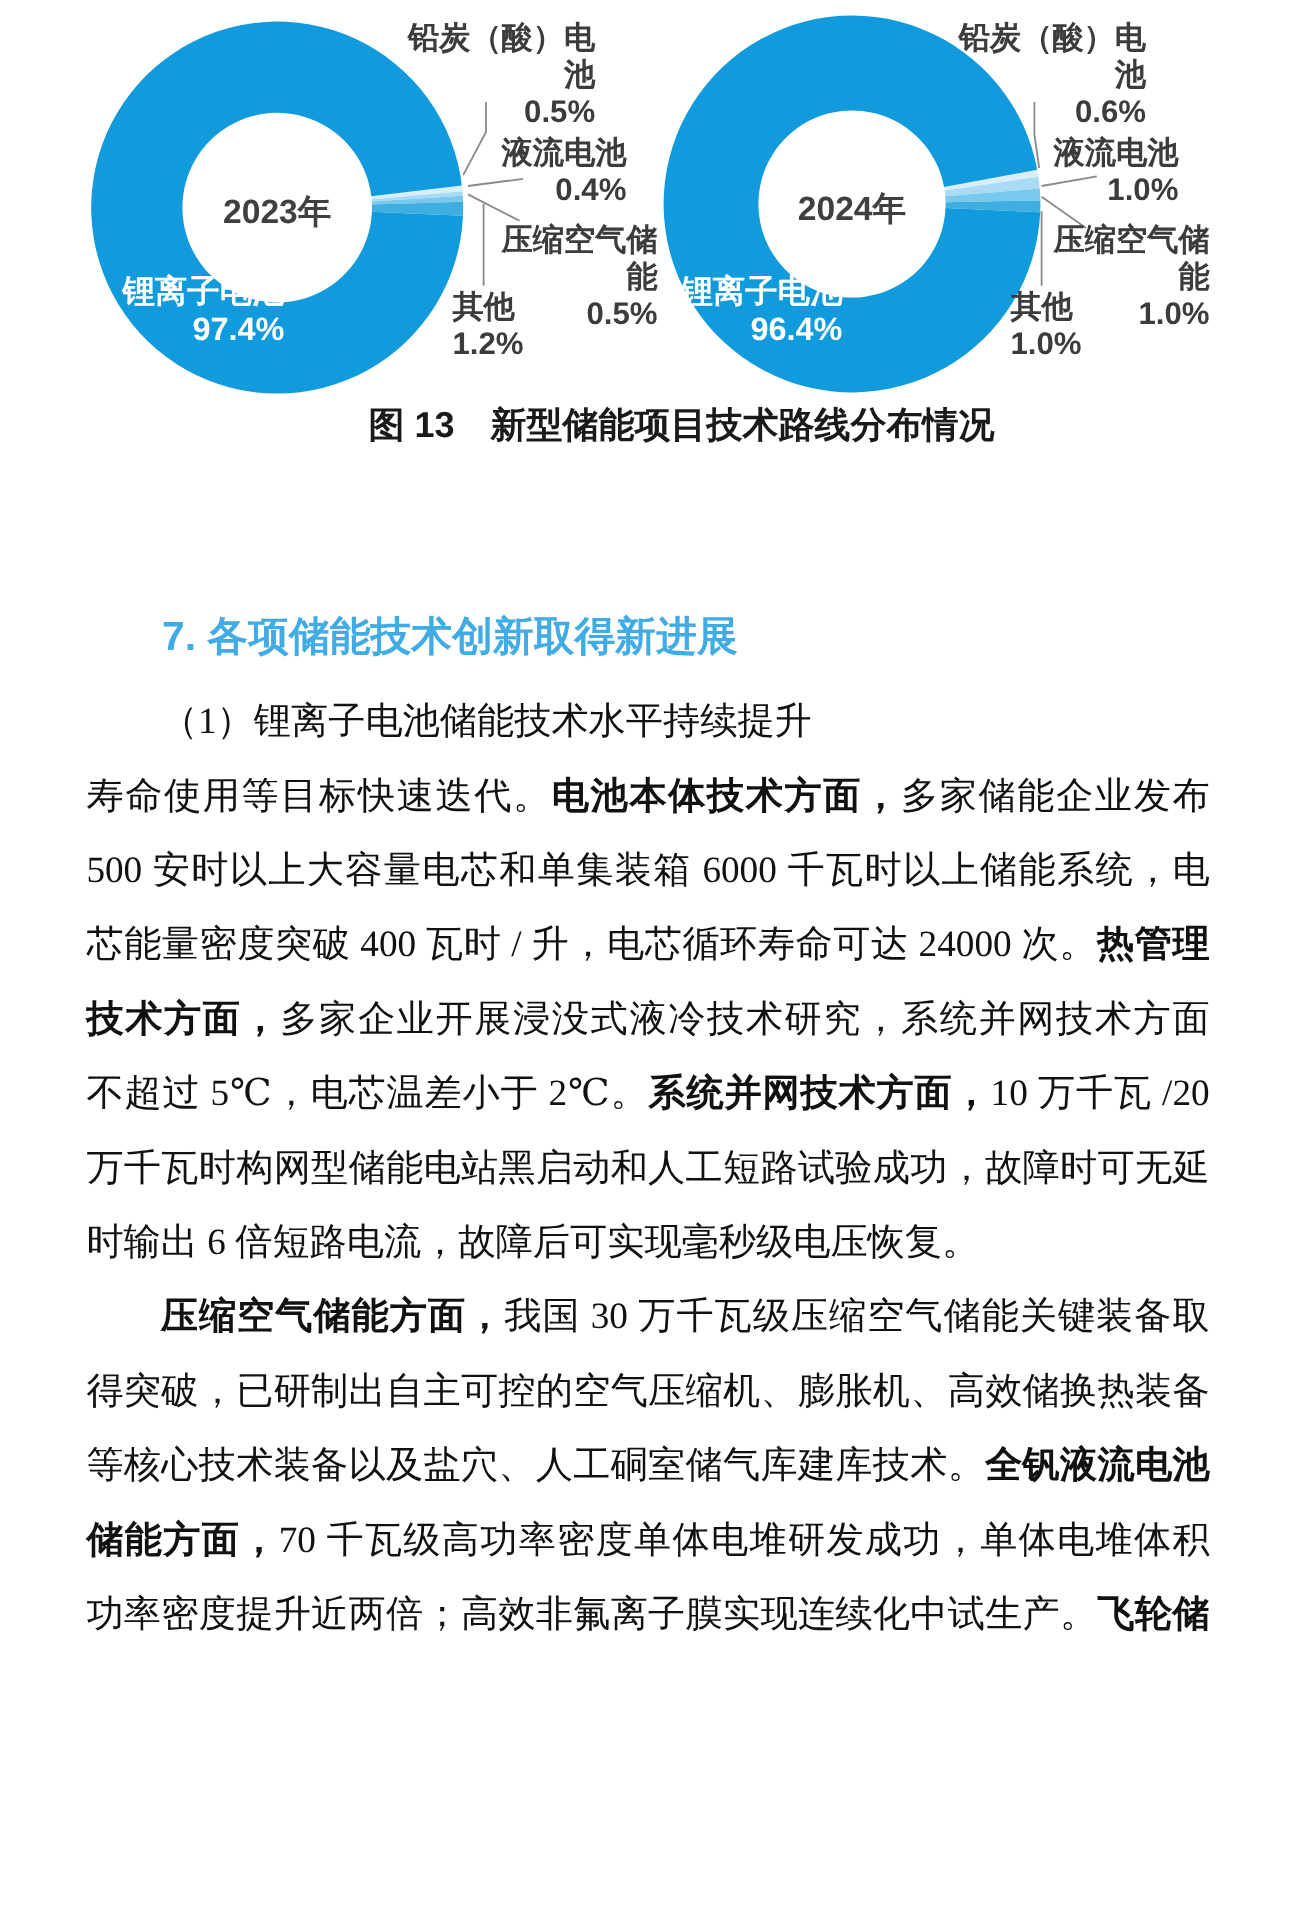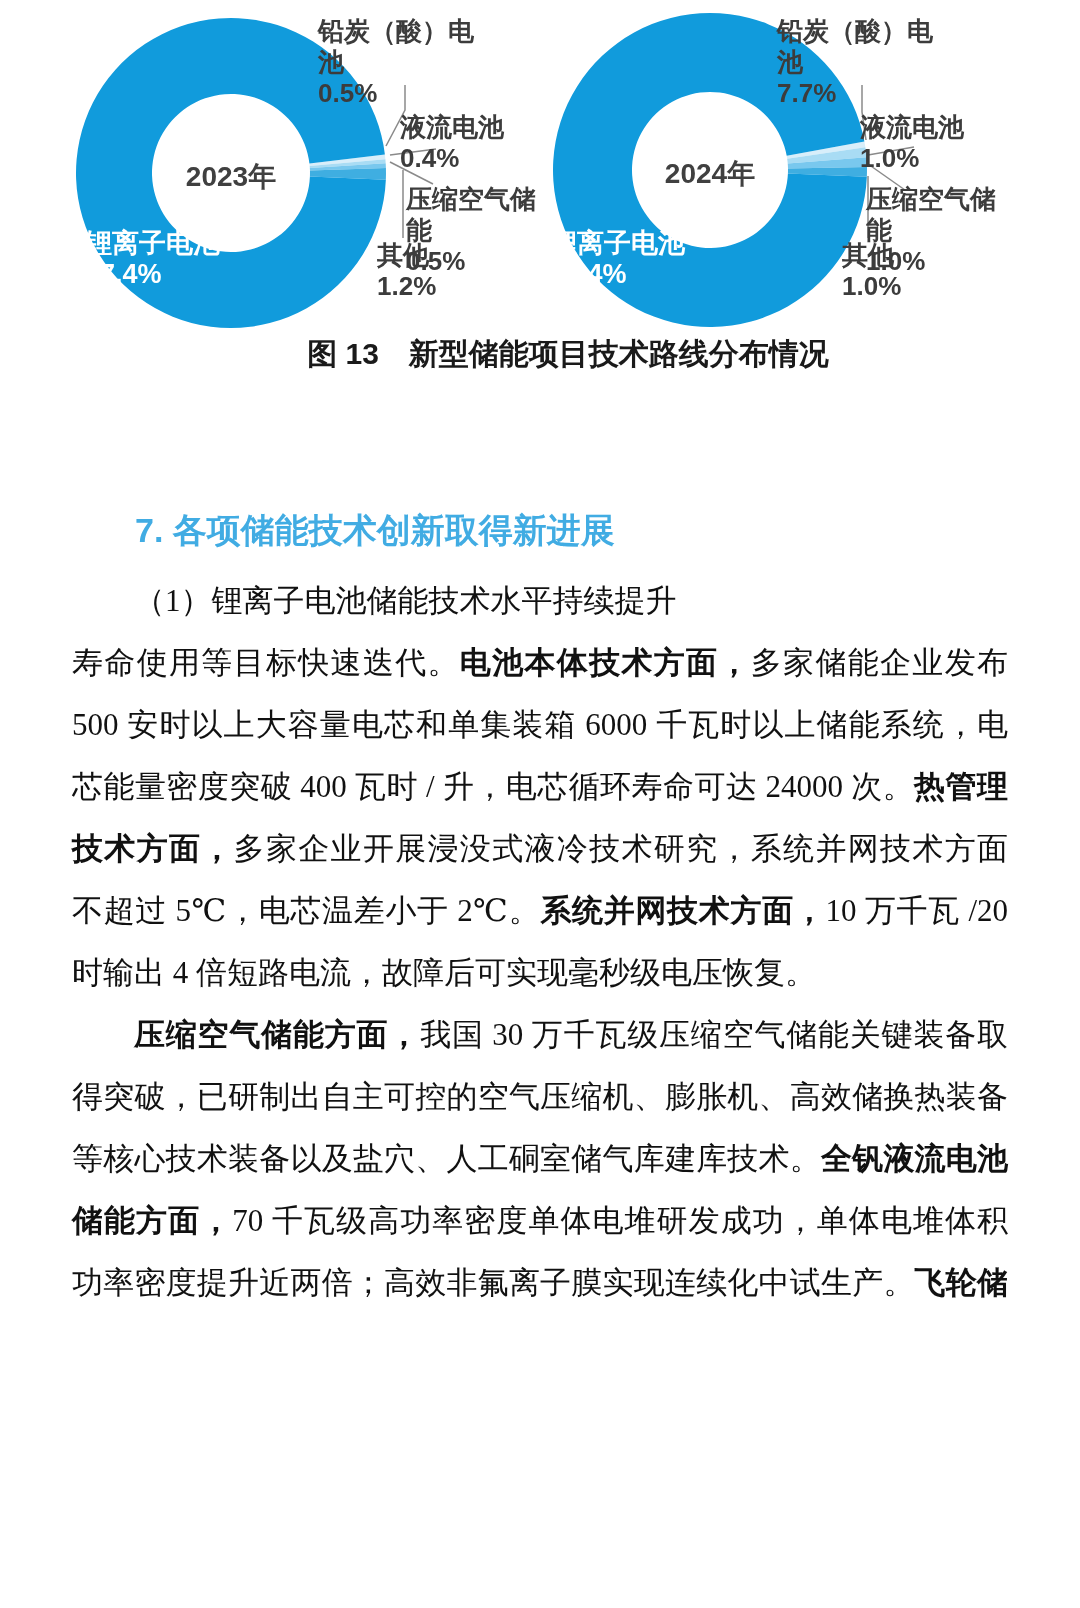--- a/index.html
+++ b/index.html
@@ -3,21 +3,21 @@
 <meta charset="utf-8">
 <style>
   html,body{margin:0;padding:0;}
   body{
     width:1080px;height:1608px;background:#ffffff;overflow:hidden;
     font-family:"Liberation Sans","DejaVu Sans",sans-serif;color:#1a1a1a;
   }
   
   .figure{position:relative;width:1080px;height:470px;}
   .donut-svg{position:absolute;left:0;top:0;}
-  .clabel{position:absolute;text-align:left;color:#3c3c3c;font-size:26px;line-height:31px;font-weight:600;}
+  .clabel{position:absolute;text-align:right;color:#3c3c3c;font-size:26px;line-height:31px;font-weight:600;}
   .clabel.white{color:#ffffff;font-weight:700;font-size:27px;}
   .year-label{position:absolute;text-align:center;color:#404040;font-size:28px;font-weight:600;}
   
   .l1-lead {left:318px;top:16px;width:178px;}
   .l1-flow {left:400px;top:112px;width:122px;}
   .l1-caes {left:406px;top:184px;width:142px;}
   .l1-other{left:377px;top:240px;width:92px;text-align:left;}
   .l1-li   {left:85px; top:228px;width:152px;}
   .l1-year {left:159px;top:158px;width:144px;}
   
@@ -94,21 +94,21 @@
     <div>1.2%</div>
   </div>
 
   <div class="year-label l2-year">2024年</div>
   <div class="clabel white l2-li">
     <div>锂离子电池</div>
     <div>96.4%</div>
   </div>
   <div class="clabel l2-lead">
     <div>铅炭（酸）电池</div>
-    <div>7.7%</div>
+    <div>0.6%</div>
   </div>
   <div class="clabel l2-flow">
     <div>液流电池</div>
     <div>1.0%</div>
   </div>
   <div class="clabel l2-caes">
     <div>压缩空气储能</div>
     <div>1.0%</div>
   </div>
   <div class="clabel l2-other">
@@ -121,19 +121,20 @@
 
 <div class="section-heading" style="color: rgb(65, 172, 227);">7. 各项储能技术创新取得新进展</div>
 
 <div class="article" id="article">
     <div class="blk subhead">（1）锂离子电池储能技术水平持续提升</div>
     <div class="blk line"><span>寿命使用等目标快速迭代。</span><b>电池本体技术方面，</b><span>多家储能企业发布</span></div>
     <div class="blk line"><span>500 安时以上大容量电芯和单集装箱 6000 千瓦时以上储能系统，电</span></div>
     <div class="blk line"><span>芯能量密度突破 400 瓦时 / 升，电芯循环寿命可达 24000 次。</span><b>热管理</b></div>
     <div class="blk line"><b>技术方面，</b><span>多家企业开展浸没式液冷技术研究，系统并网技术方面</span></div>
     <div class="blk line"><span>不超过 5℃，电芯温差小于 2℃。</span><b>系统并网技术方面，</b><span>10 万千瓦 /20</span></div>
-    <div class="blk line nojust"><span>时输出 4 倍短路电流，故障后可实现毫秒级电压恢复。</span></div>
+    <div class="blk line"><span>万千瓦时构网型储能电站黑启动和人工短路试验成功，故障时可无延</span></div>
+    <div class="blk line nojust"><span>时输出 6 倍短路电流，故障后可实现毫秒级电压恢复。</span></div>
     <div class="blk line indent"><b>压缩空气储能方面，</b><span>我国 30 万千瓦级压缩空气储能关键装备取</span></div>
     <div class="blk line"><span>得突破，已研制出自主可控的空气压缩机、膨胀机、高效储换热装备</span></div>
     <div class="blk line"><span>等核心技术装备以及盐穴、人工硐室储气库建库技术。</span><b>全钒液流电池</b></div>
     <div class="blk line"><b>储能方面，</b><span>70 千瓦级高功率密度单体电堆研发成功，单体电堆体积</span></div>
     <div class="blk line"><span>功率密度提升近两倍；高效非氟离子膜实现连续化中试生产。</span><b>飞轮储</b></div>
   </div>
 
 </body></html>

